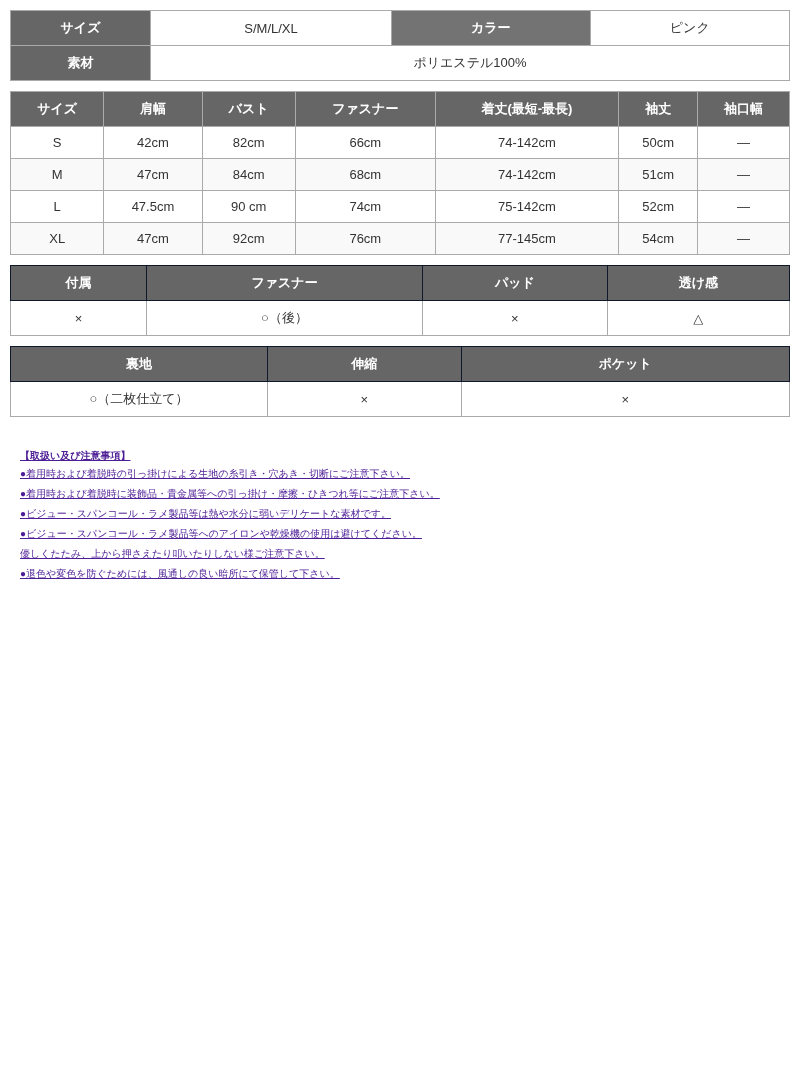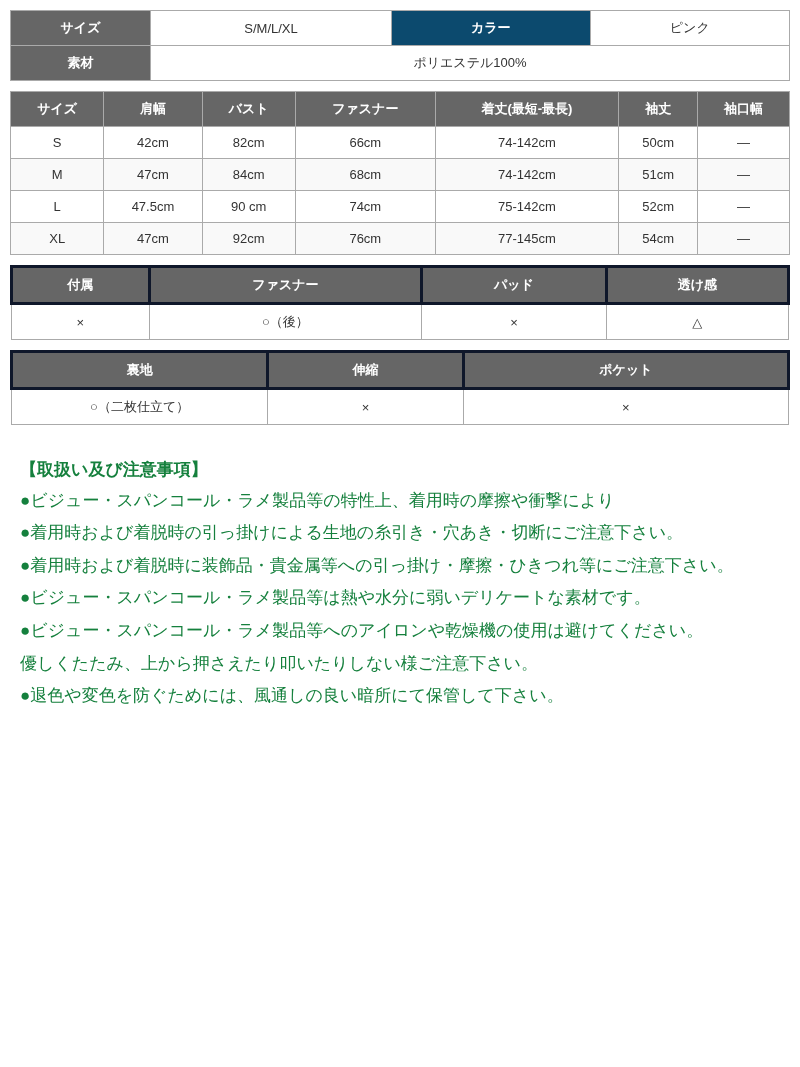--- a/index.html
+++ b/index.html
@@ -28,21 +28,21 @@
       padding: 8px 12px;
       text-align: center;
     }
     .top-table .header-cell {
       background-color: #666;
       color: #fff;
       font-weight: bold;
       width: 140px;
     }
     .top-table .accent-cell {
-      background-color: #0c4a6e;
+      background-color: #737373;
       color: #fff;
       font-weight: bold;
     }
 
     
     .size-table {
       width: 100%;
       border-collapse: collapse;
       margin-bottom: 10px;
     }
@@ -65,38 +65,39 @@
 
     
     .features-table {
       width: 100%;
       border-collapse: collapse;
       margin-bottom: 10px;
     }
     .features-table th {
       background-color: #666;
       color: #fff;
-      border: 3px solid #0f172a;
+      border: 1px solid #0f172a;
       padding: 8px 6px;
       text-align: center;
       font-weight: bold;
     }
     .features-table td {
       border: 1px solid #aaa;
       padding: 8px 6px;
       text-align: center;
     }
 
     
     .notes-section {
       margin-top: 20px;
       padding: 10px;
-      font-size: 17px;
+      font-size: 10px;
       line-height: 1.8;
-      color: #15803d;
+      color: #4c1d95;
+      text-decoration: underline;
     }
     .notes-section .notes-title {
       font-weight: bold;
       margin-bottom: 4px;
     }
     .notes-section .note-item {
       display: block;
       margin-bottom: 2px;
     }
   </style>
@@ -202,21 +203,20 @@
     <td>○（二枚仕立て）</td>
         <td>×</td>
         <td>×</td>
       </tr>
   </tbody>
 </table>
 
 <div class="notes-section">
   <span class="notes-title">【取扱い及び注意事項】</span>
   <div id="notes-items-container">
-      <span class="note-item">●ビジュー・スパンコール・ラメ製品等の特性上、着用時の摩擦や衝撃により</span>
       <span class="note-item">●着用時および着脱時の引っ掛けによる生地の糸引き・穴あき・切断にご注意下さい。</span>
       <span class="note-item">●着用時および着脱時に装飾品・貴金属等への引っ掛け・摩擦・ひきつれ等にご注意下さい。</span>
       <span class="note-item">●ビジュー・スパンコール・ラメ製品等は熱や水分に弱いデリケートな素材です。</span>
       <span class="note-item">●ビジュー・スパンコール・ラメ製品等へのアイロンや乾燥機の使用は避けてください。</span>
       <span class="note-item">優しくたたみ、上から押さえたり叩いたりしない様ご注意下さい。</span>
       <span class="note-item">●退色や変色を防ぐためには、風通しの良い暗所にて保管して下さい。</span>
     </div>
 </div>
 
 </body></html>

